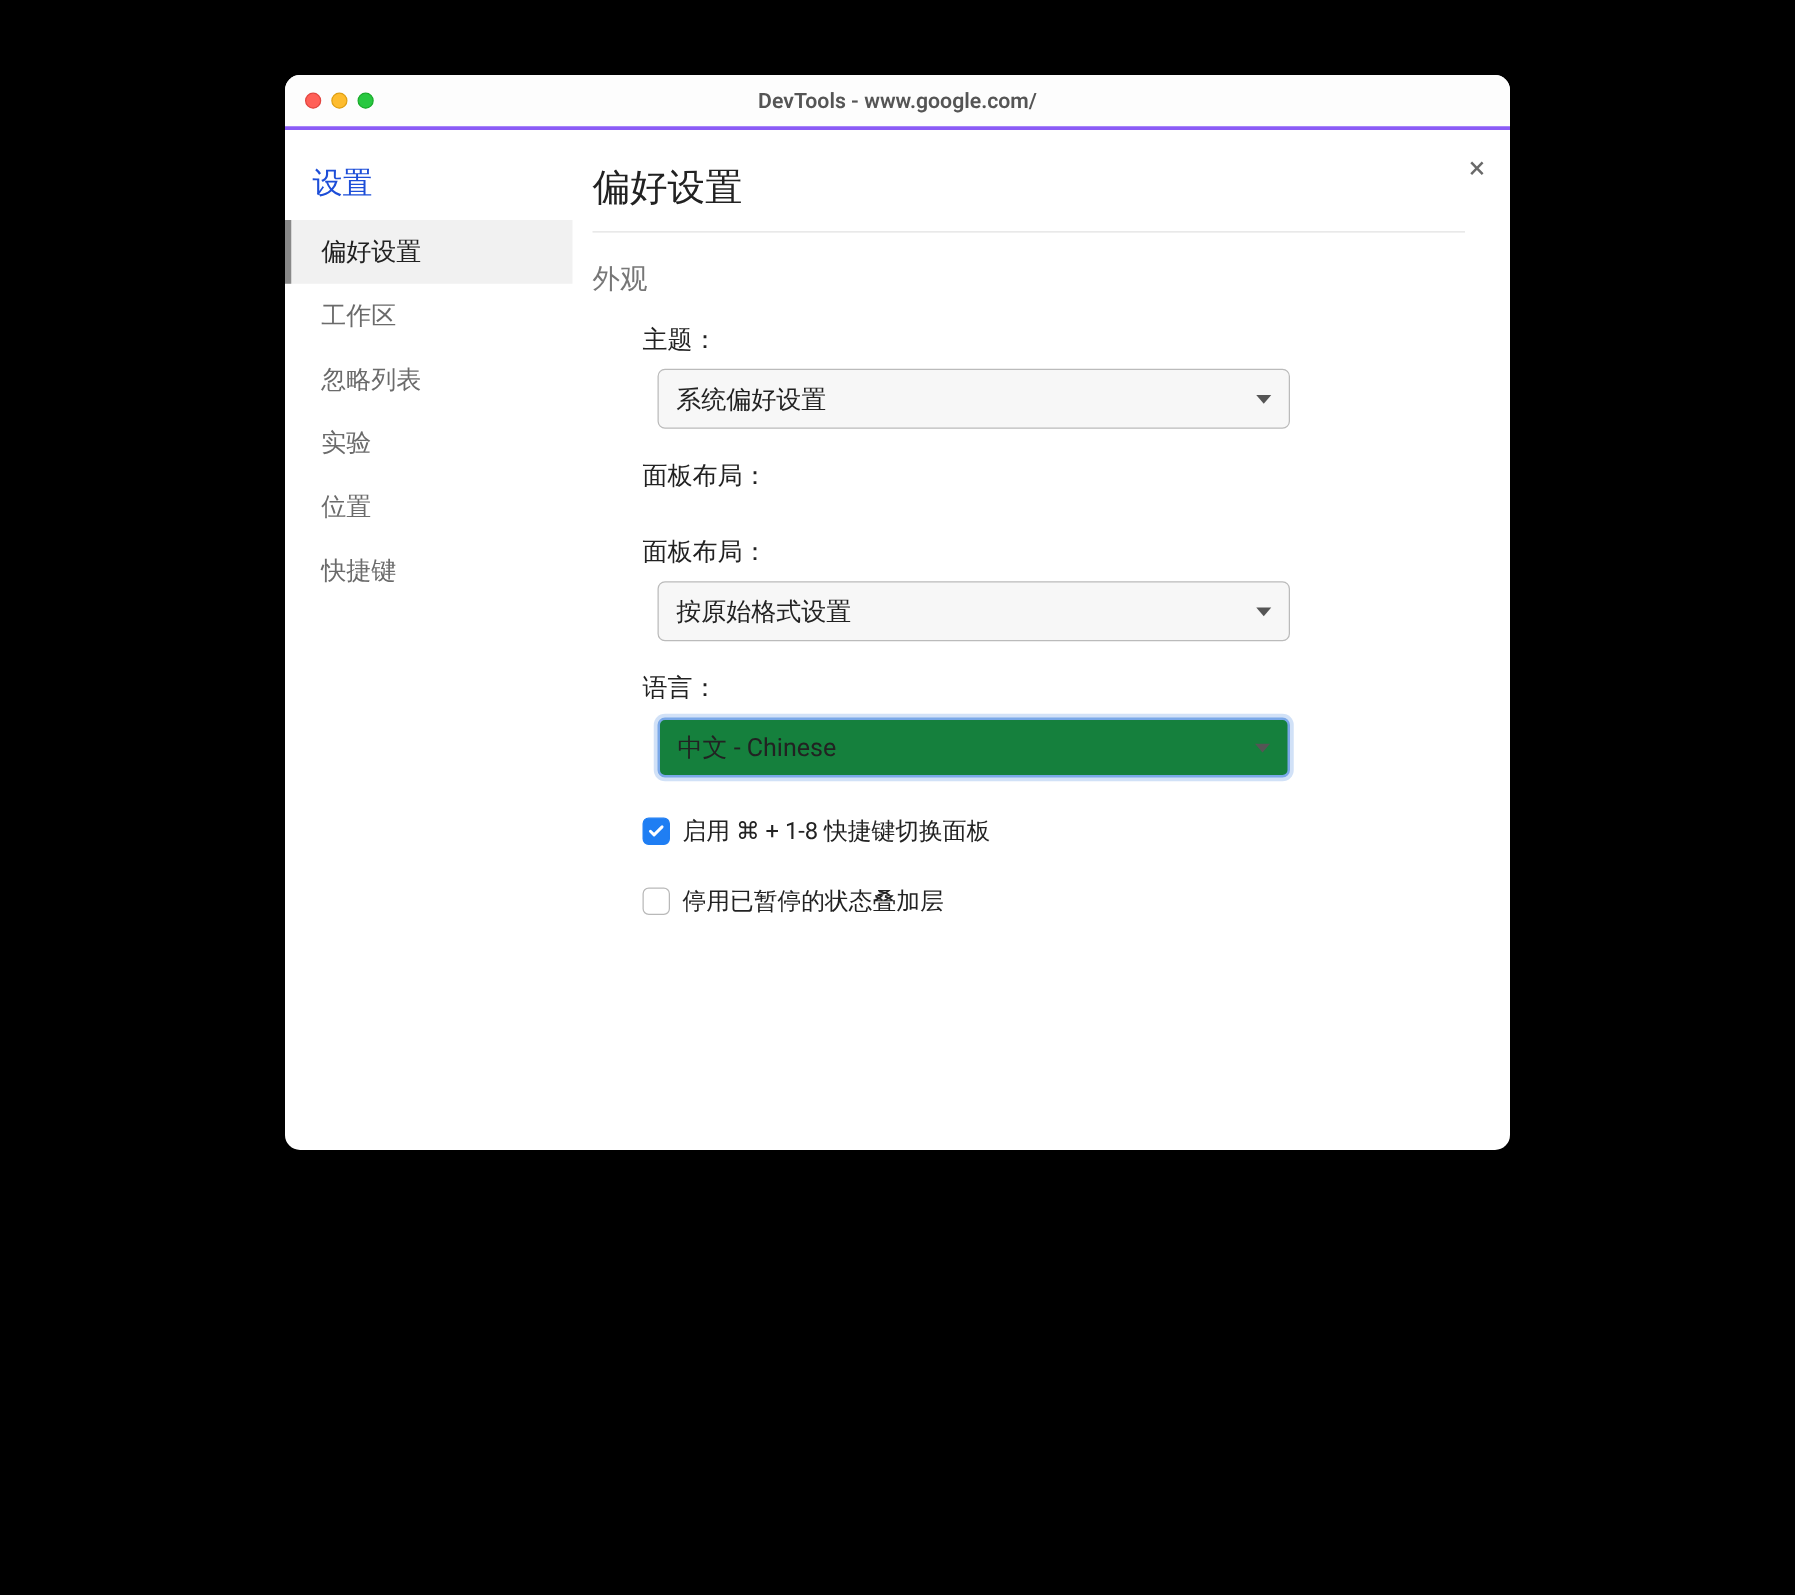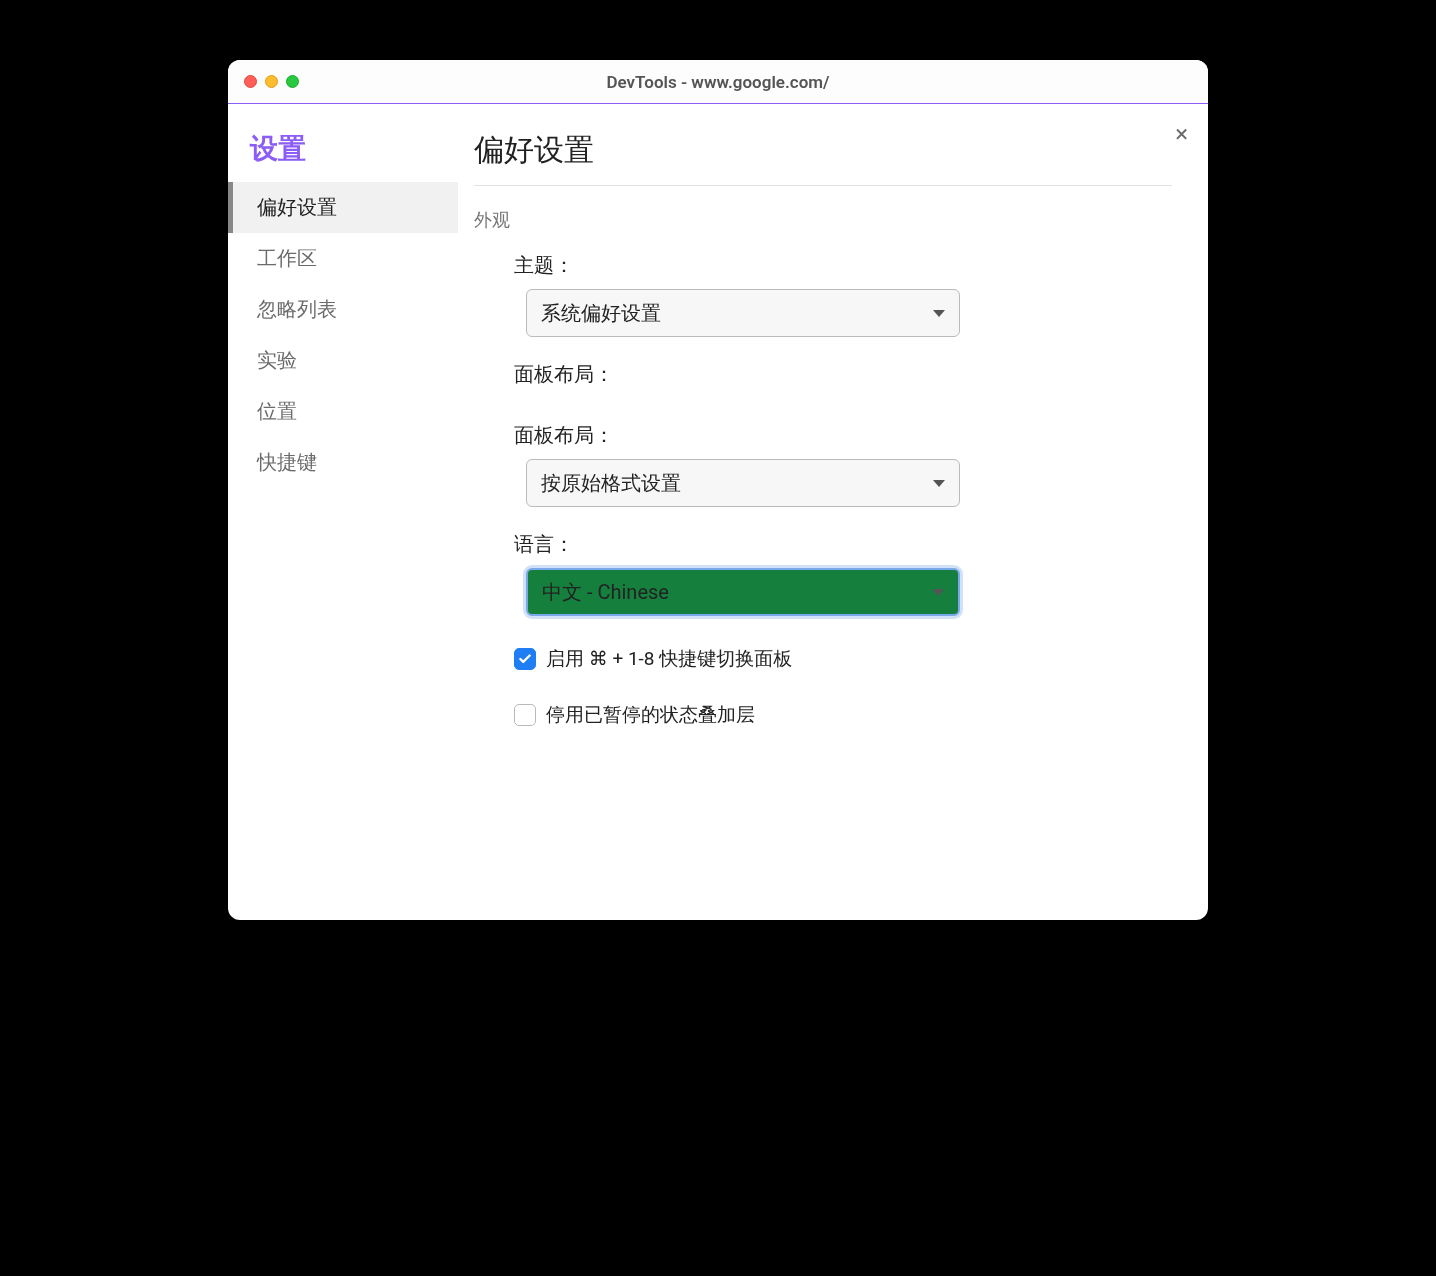--- a/index.html
+++ b/index.html
@@ -22,21 +22,21 @@
       display: flex;
       flex-direction: column;
       overflow: hidden;
       position: relative;
     }
     .titlebar {
       height: 44px;
       display: flex;
       align-items: center;
       position: relative;
-      border-bottom: 1px solid #8b5cf6;
+      border-bottom: 3px solid #8b5cf6;
       background: #fdfdfd;
     }
     .traffic-lights {
       display: flex;
       gap: 8px;
       padding-left: 16px;
     }
     .dot { width: 13px; height: 13px; border-radius: 50%; }
     .dot.red { background:#ff5f57; border:1px solid #e24640;}
     .dot.yellow { background:#febc2e; border:1px solid #dfa013;}
@@ -66,23 +66,23 @@
       line-height: 1;
       z-index: 5;
     }
     .sidebar {
       width: 230px;
       padding-top: 26px;
       display: flex;
       flex-direction: column;
     }
     .side-title {
-      font-size: 28px;
-      font-weight: 700;
-      color: #8b5cf6;
+      font-size: 24px;
+      font-weight: 400;
+      color: #1d4ed8;
       padding: 0 0 14px 22px;
     }
     .nav { display:flex; flex-direction:column; }
     .nav-item {
       padding: 12px 0 12px 24px;
       font-size: 20px;
       color: #6b6b6b;
       cursor: pointer;
       border-left: 5px solid transparent;
     }
@@ -98,27 +98,27 @@
     }
     .main-title {
       font-size: 30px;
       font-weight: 500;
       color: #222;
       padding-bottom: 14px;
       border-bottom: 1px solid #e2e2e2;
     }
     .section-title {
       margin-top: 22px;
-      font-size: 18px;
+      font-size: 22px;
       color: #777;
     }
     .fields { padding: 20px 0 0 40px; display:flex; flex-direction:column; gap: 24px;}
     .field-label { font-size: 20px; color:#222; margin-bottom: 10px;}
     .select {
-      width: 434px;
+      width: 506px;
       height: 48px;
       border: 1px solid #bbb;
       border-radius: 6px;
       background: #f7f7f7;
       font-size: 20px;
       color: #222;
       display: flex;
       align-items: center;
       justify-content: space-between;
       padding: 0 14px 0 14px;

